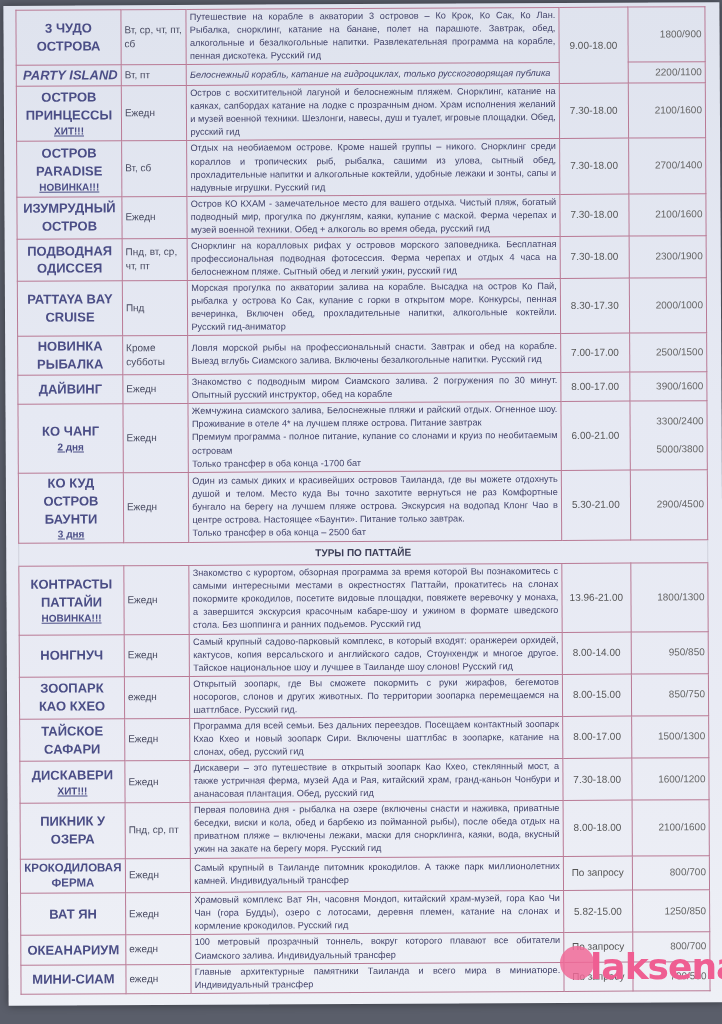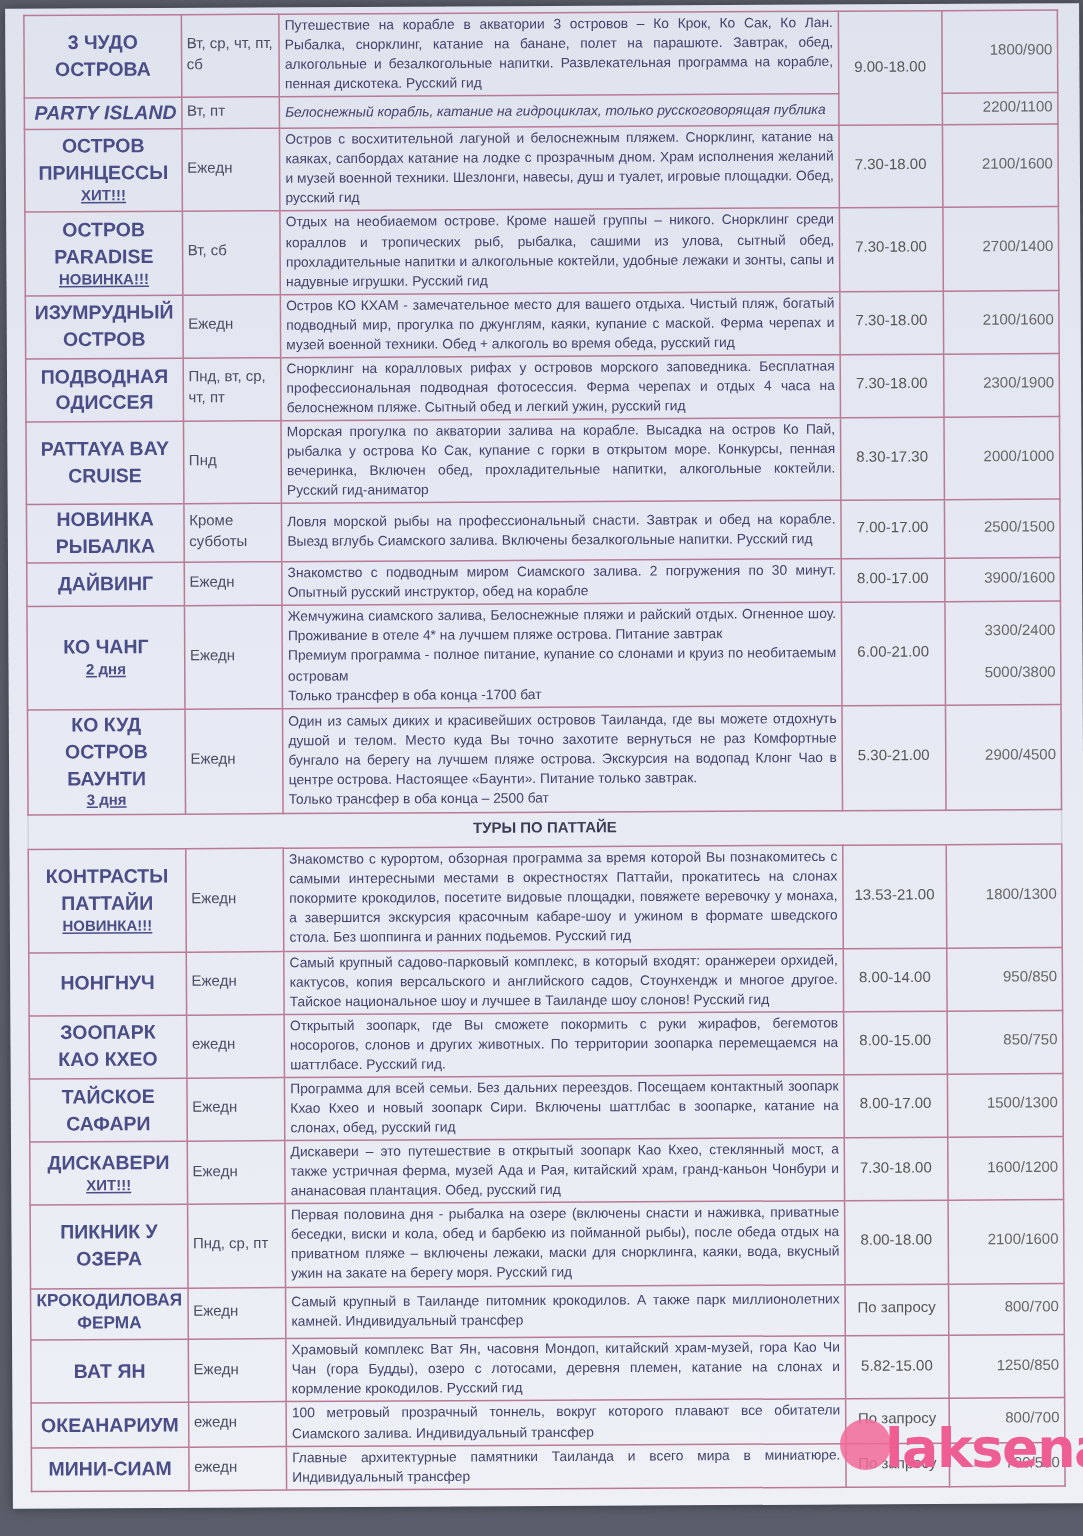--- a/index.html
+++ b/index.html
@@ -195,21 +195,21 @@
   </tr>
 
   <tr>
     <td class="name">
       <span class="u">КОНТРАСТЫ</span>
       <span class="u">ПАТТАЙИ</span>
       <span class="sub">НОВИНКА!!!</span>
     </td>
     <td class="days">Ежедн</td>
     <td class="desc">Знакомство с курортом, обзорная программа за время которой Вы познакомитесь с самыми интересными местами в окрестностях Паттайи, прокатитесь на слонах покормите крокодилов, посетите видовые площадки, повяжете веревочку у монаха, а завершится экскурсия красочным кабаре-шоу и ужином в формате шведского стола. Без шоппинга и ранних подьемов. Русский гид</td>
-    <td class="time">13.53-21.00</td>
+    <td class="time">13.96-21.00</td>
     <td class="price">1800/1300</td>
   </tr>
 
   <tr>
     <td class="name">
       <span class="u">НОНГНУЧ</span>
     </td>
     <td class="days">Ежедн</td>
     <td class="desc">Самый крупный садово-парковый комплекс, в который входят: оранжереи орхидей, кактусов, копия версальского и английского садов, Стоунхендж и многое другое. Тайское национальное шоу и лучшее в Таиланде шоу слонов! Русский гид</td>
     <td class="time">8.00-14.00</td>

